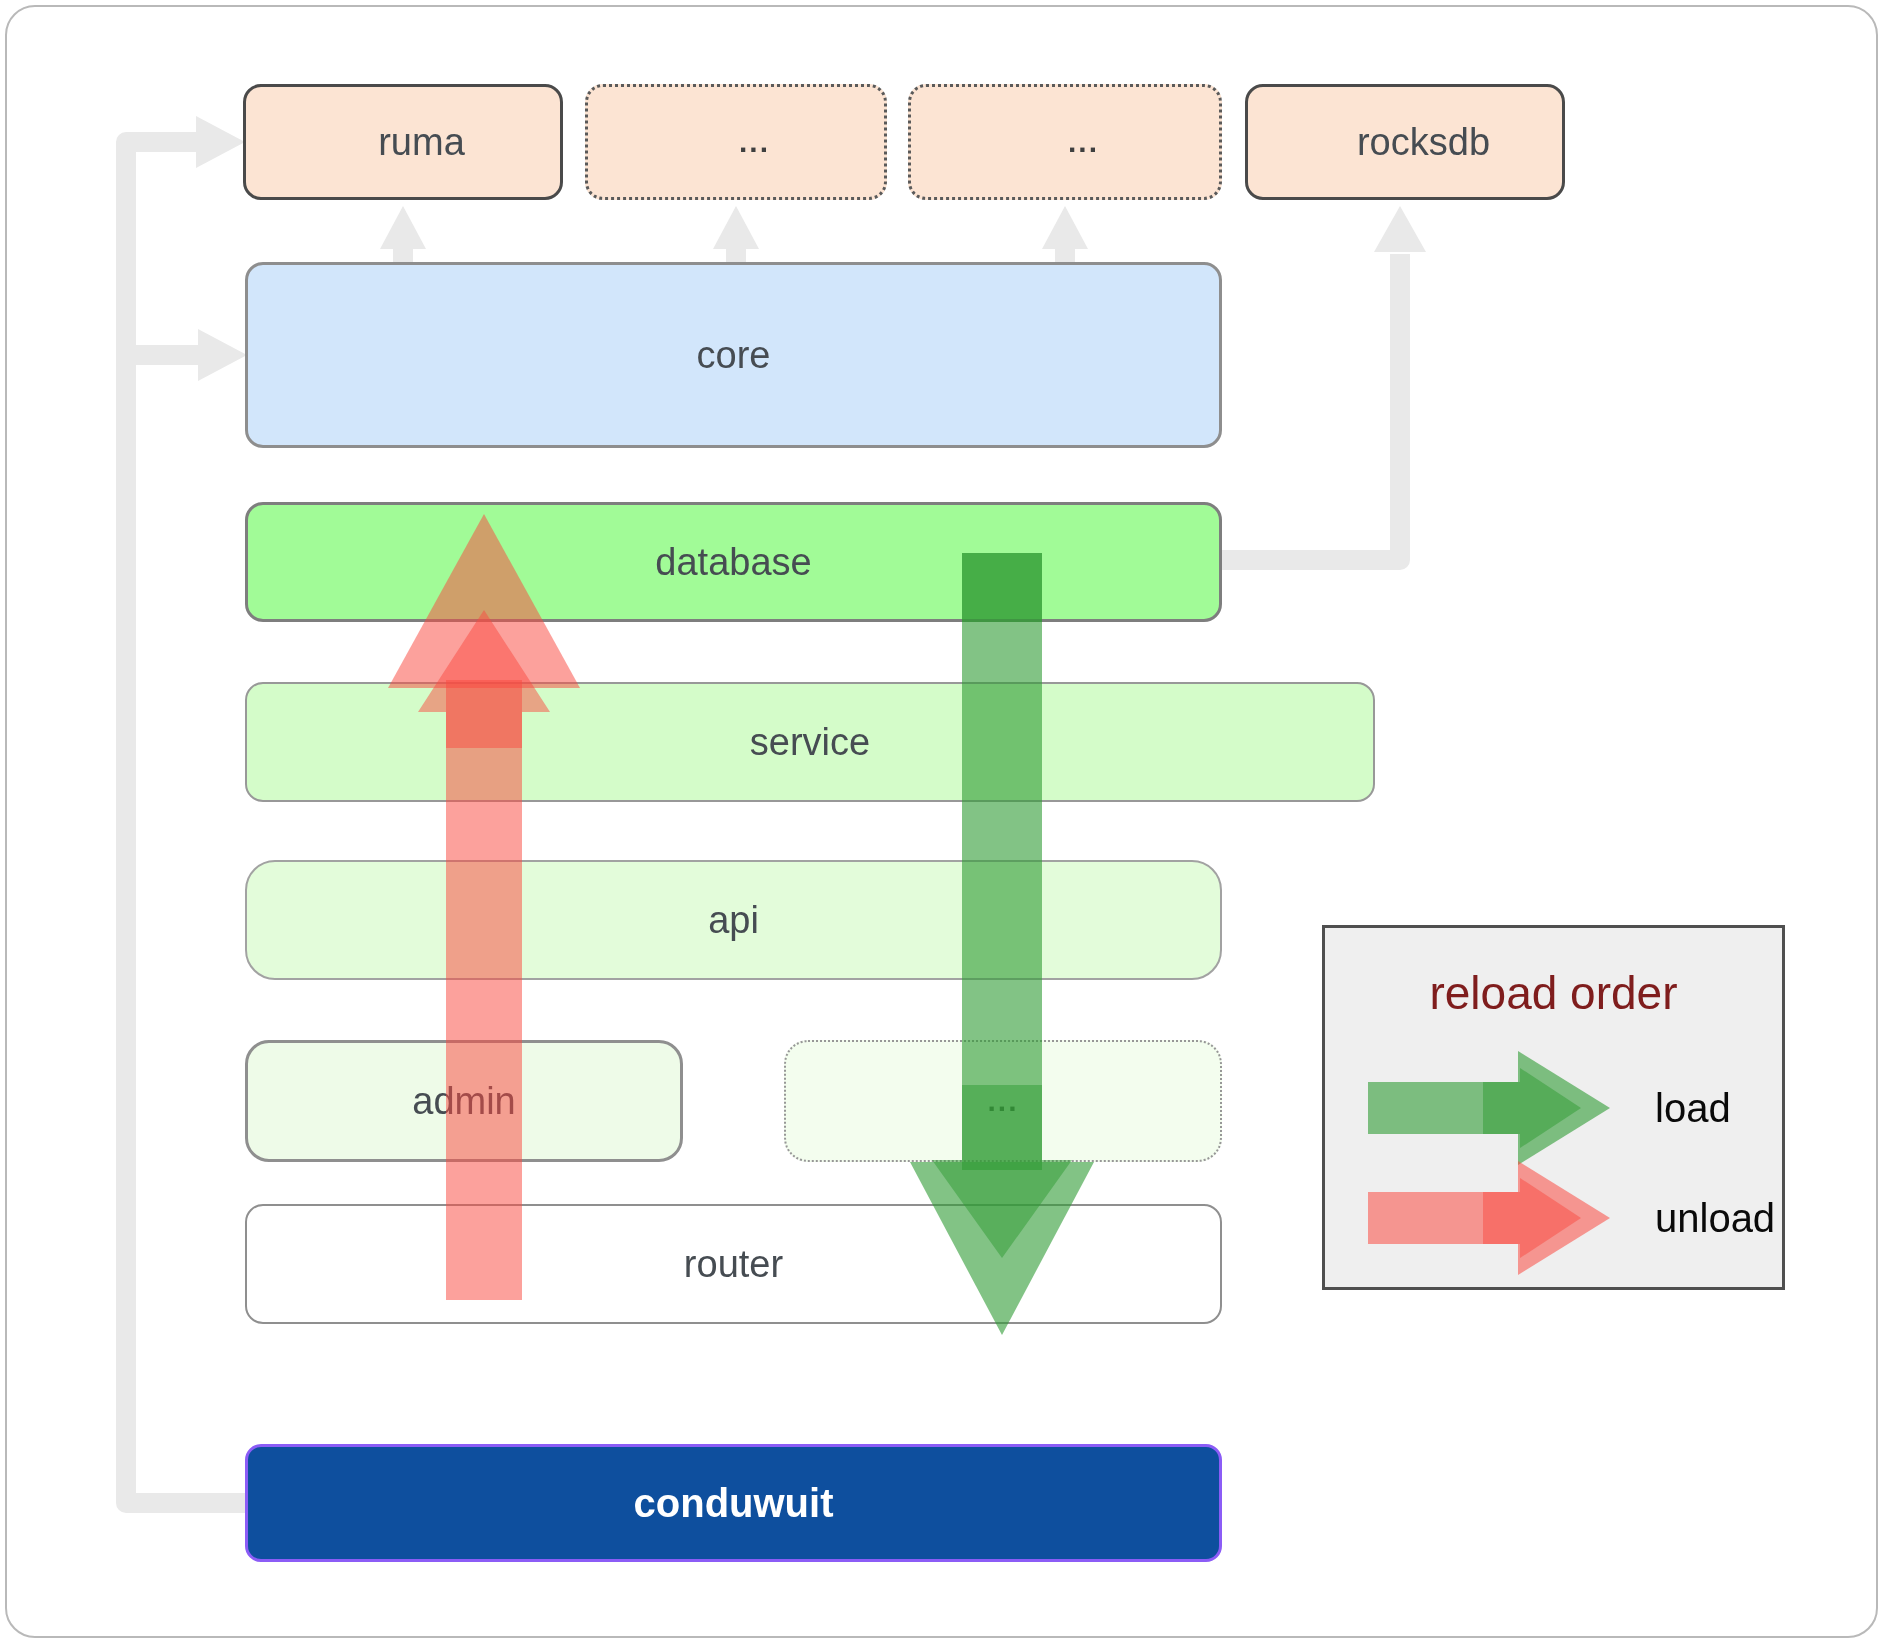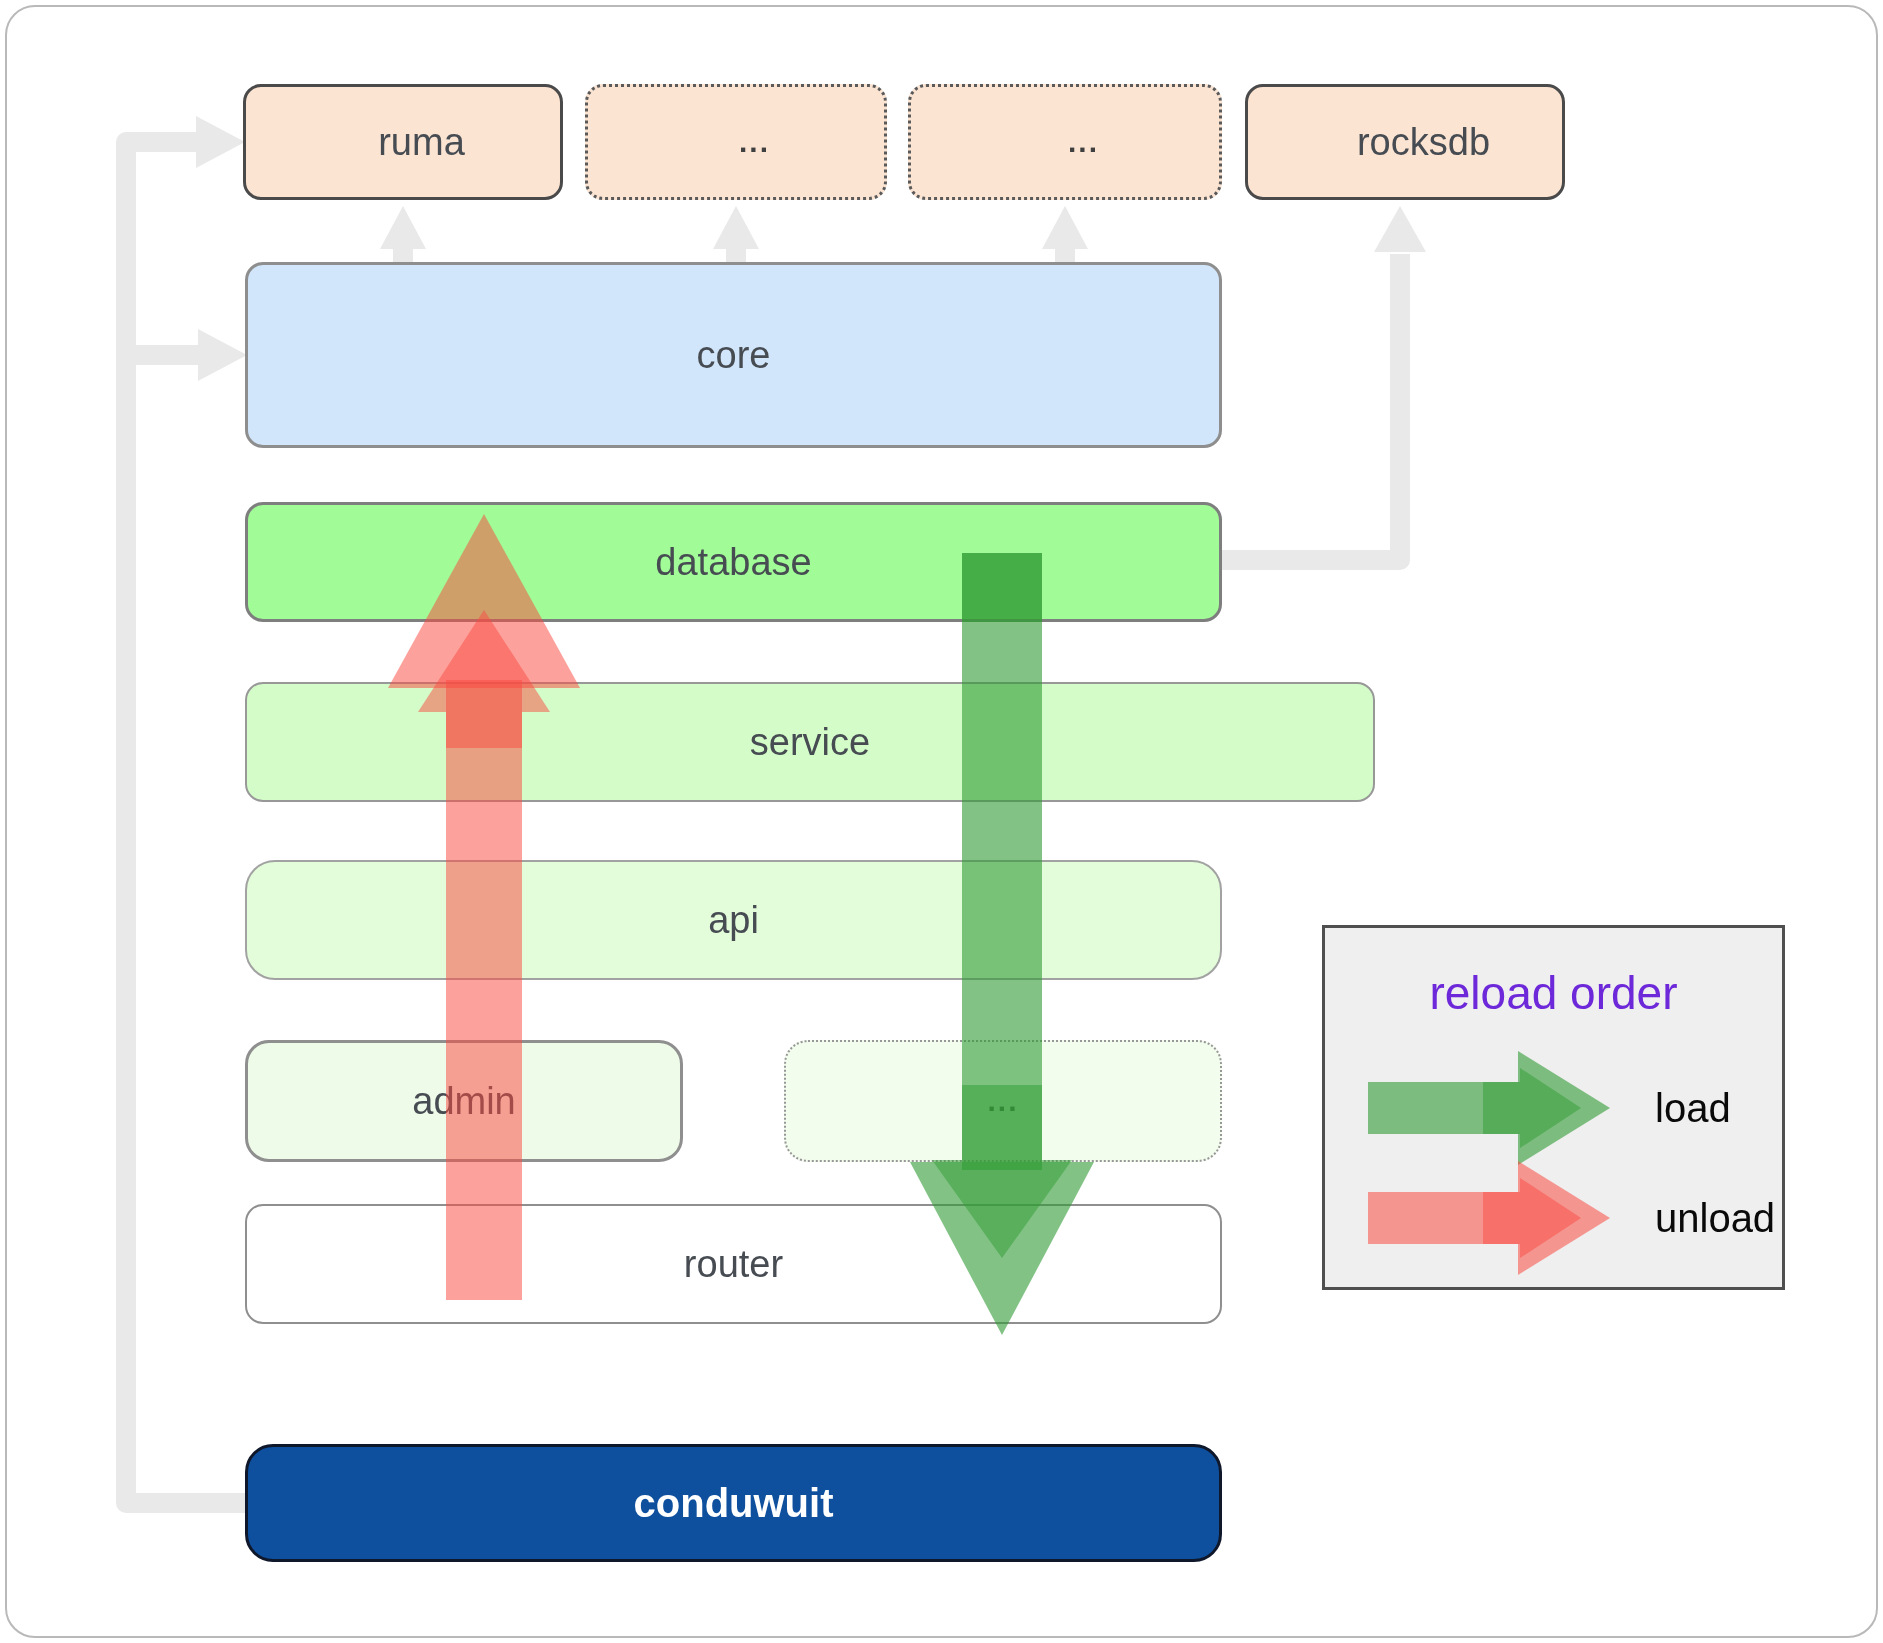--- a/index.html
+++ b/index.html
@@ -22,30 +22,30 @@
   .b-dots1{left:585px;width:302px;}
   .b-dots2{left:908px;width:314px;}
   .b-rocksdb{left:1245px;width:320px;justify-content:center;}
   .b-core{left:245px;width:977px;top:262px;height:186px;background:#d2e6fb;border:3px solid #8e8e8e;border-radius:18px;}
   .b-database{left:245px;width:977px;top:502px;height:120px;background:#a1fb97;border:3px solid #7e7e7e;border-radius:18px;}
   .b-service{left:245px;width:1130px;top:682px;height:120px;background:#d4fcc9;border:2px solid #989898;border-radius:18px;}
   .b-api{left:245px;width:977px;top:860px;height:120px;background:#e3fcda;border:2px solid #a2a2a2;border-radius:30px;}
   .b-admin{left:245px;width:438px;top:1040px;height:122px;background:#eefbe8;border:3px solid #8f8f8f;border-radius:24px;}
   .b-dots3{left:784px;width:438px;top:1040px;height:122px;background:#f3fdee;border:2px dotted #979797;border-radius:24px;}
   .b-router{left:245px;width:977px;top:1204px;height:120px;background:#ffffff;border:2px solid #8f8f8f;border-radius:18px;}
-  .b-conduwuit{left:245px;width:977px;top:1444px;height:118px;background:#0e4f9e;border:3px solid #0f172a;border-radius:28px;
+  .b-conduwuit{left:245px;width:977px;top:1444px;height:118px;background:#0e4f9e;border:3px solid #8b5cf6;border-radius:16px;
     color:#ffffff;font-weight:700;font-size:40px;}
   .dots{font-weight:700;font-size:30px;letter-spacing:2px;color:#3f3f3f;}
   .legend{
     position:absolute;left:1322px;top:925px;width:463px;height:365px;
     background:#efefef;border:3px solid #4f4f4f;box-sizing:border-box;
   }
   .legend-title{
     position:absolute;left:0;top:38px;width:100%;text-align:center;
-    font-size:46px;color:#6d28d9;font-weight:400;
+    font-size:46px;color:#7f1d1d;font-weight:400;
   }
   .legend-arrow{position:absolute;left:38px;width:290px;height:130px;}
   .legend-arrow.g{top:115px;}
   .legend-arrow.r{top:225px;}
   .legend-label{
     position:absolute;left:330px;font-size:40px;color:#0a0a0a;line-height:48px;
   }
   .legend-label.g{top:156px;}
   .legend-label.r{top:266px;}
 </style>

